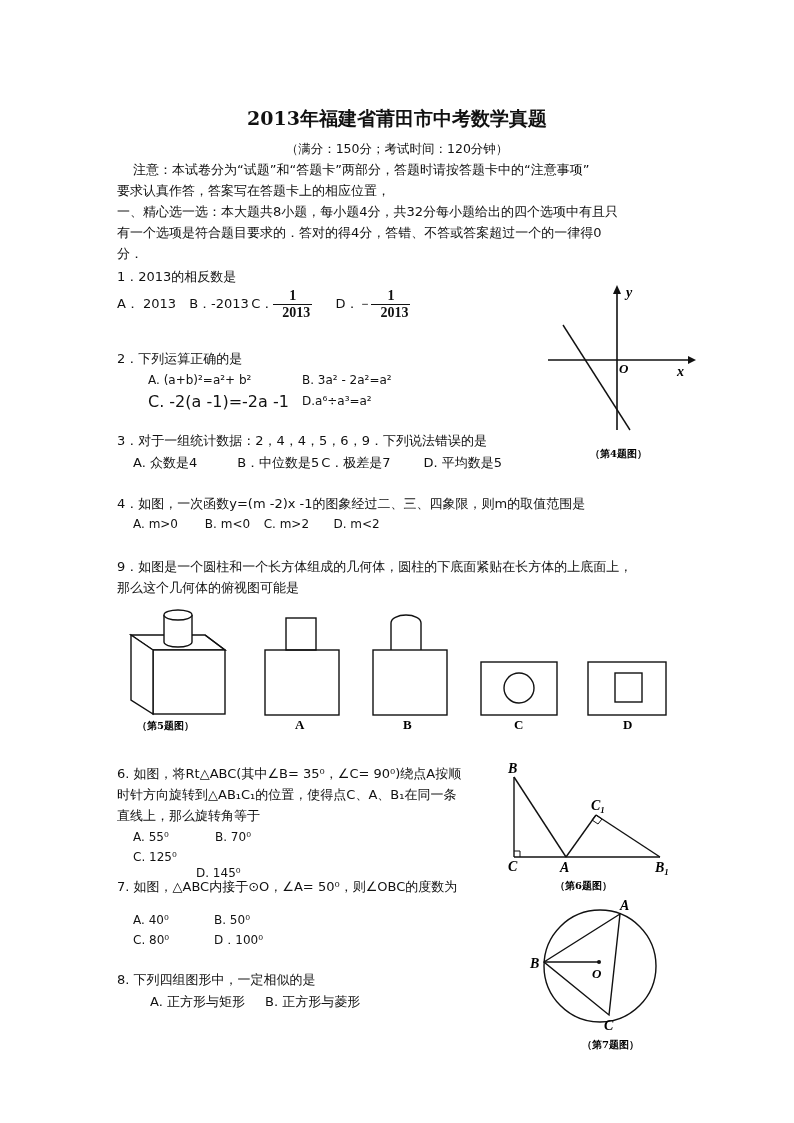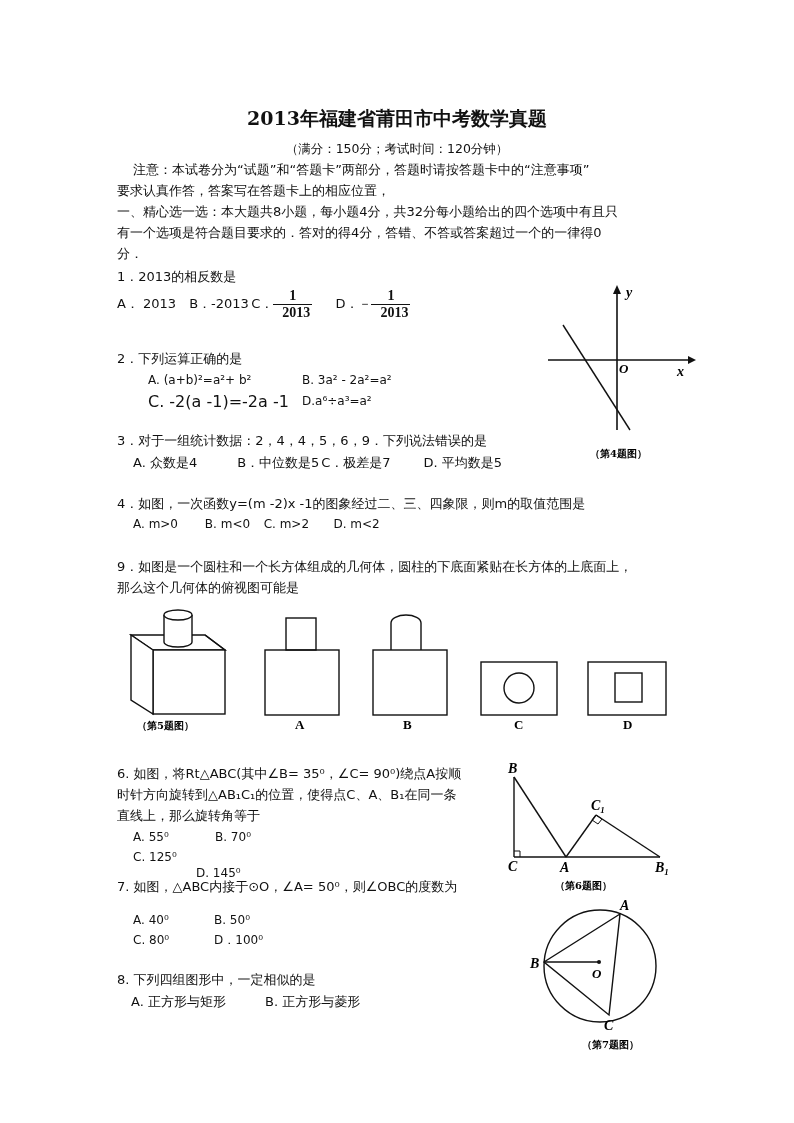--- a/index.html
+++ b/index.html
@@ -152,14 +152,14 @@
   </g>
   <circle cx="79" cy="72" r="2" fill="#111"></circle>
   <text x="100" y="20" font-size="14" font-style="italic" font-weight="bold">A</text>
   <text x="10" y="78" font-size="14" font-style="italic" font-weight="bold">B</text>
   <text x="84" y="140" font-size="14" font-style="italic" font-weight="bold">C</text>
   <text x="72" y="88" font-size="13" font-style="italic" font-weight="bold">O</text>
   <text x="62" y="158" class="cap">（第7题图）</text>
 </svg>
 
 <div class="abs t" style="left:117px; top:971px;">8. 下列四组图形中，一定相似的是</div>
-<div class="abs t" style="left:131px; top:993px;">A. 正方形与矩形</div>
+<div class="abs t" style="left:150px; top:993px;">A. 正方形与矩形</div>
 <div class="abs t" style="left:265px; top:993px;">B. 正方形与菱形</div>
 
 </body></html>

